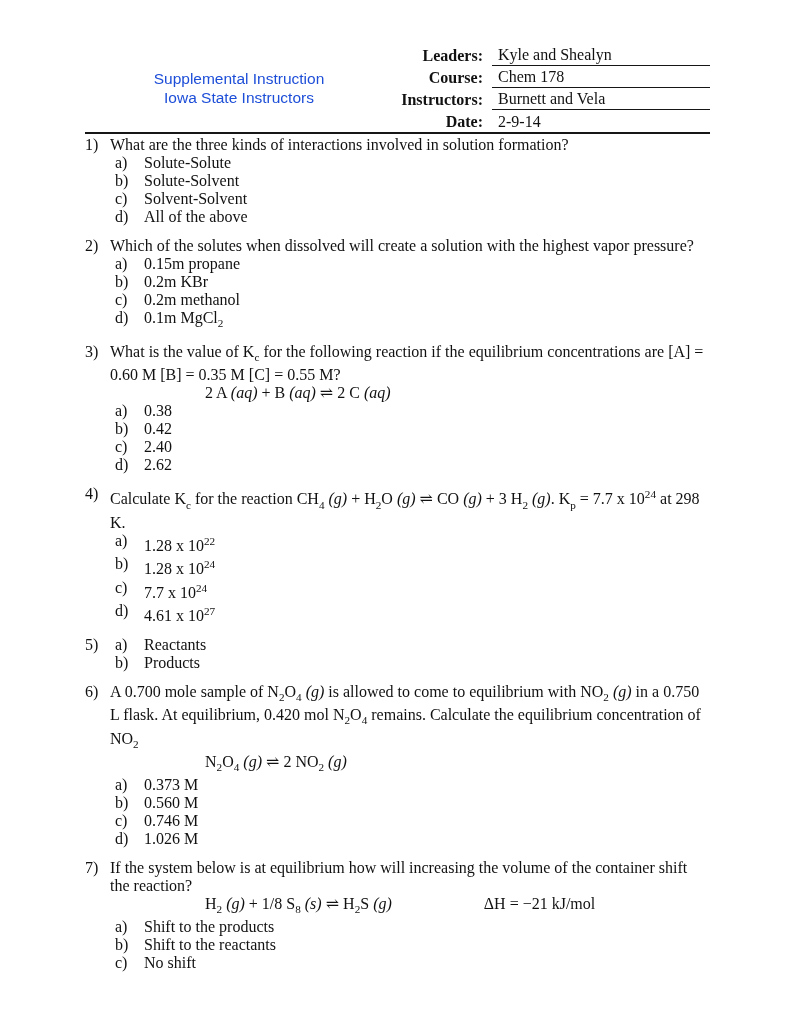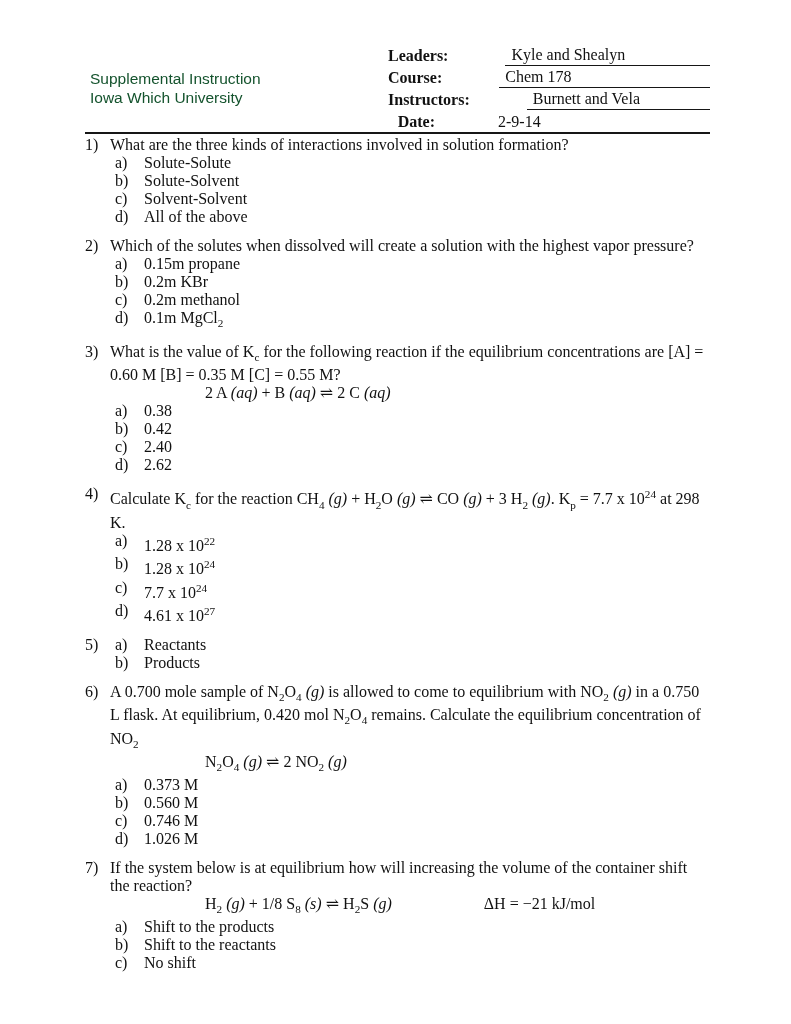--- a/index.html
+++ b/index.html
@@ -20,21 +20,22 @@
     display: flex;
     border-bottom: 2px solid #161616;
   }
   .org {
     flex: 1;
     padding-top: 26px;
     padding-left: 5px;
     font-family: "Liberation Sans", "DejaVu Sans", sans-serif;
     font-size: 15.5px;
     line-height: 18.5px;
-    color: #14532d;
+    color: #1d4ed8;
+    text-align: center;
   }
   .fields { width: 322px; }
   .frow {
     display: flex;
     height: 22px;
     align-items: flex-end;
   }
   .flabel {
     flex: 1;
     text-align: right;
@@ -42,21 +43,20 @@
     padding-right: 9px;
     padding-bottom: 1px;
     white-space: nowrap;
   }
   .fvalue {
     width: 218px;
     border-bottom: 1.5px solid #161616;
     padding-left: 6px;
     padding-bottom: 1px;
     white-space: nowrap;
-    margin-left: 48px;
   }
   .frow:last-child .fvalue { border-bottom: none; }
   
   .questions { padding-top: 2px; }
   .question { display: flex; margin-bottom: 11px; }
   .q-num { width: 25px; flex: none; }
   .q-body { flex: 1; }
   .eq-line { display: flex; }
   .equation { margin-left: 95px; white-space: nowrap; }
   .eq-annotation { margin-left: 92px; white-space: nowrap; }
@@ -65,21 +65,21 @@
   .opt-text { flex: 1; }
   sub, sup { font-size: 0.7em; }
   i { font-style: italic; }
 </style>
 </head>
 <body>
 
 <div class="header">
   <div class="org">
     <div>Supplemental Instruction</div>
-    <div>Iowa Which University</div>
+    <div>Iowa State Instructors</div>
   </div>
   <div class="fields">
     <div class="frow">
       <span class="flabel">Leaders:</span>
       <span class="fvalue">Kyle and Shealyn</span>
     </div>
     <div class="frow">
       <span class="flabel">Course:</span>
       <span class="fvalue">Chem 178</span>
     </div>

